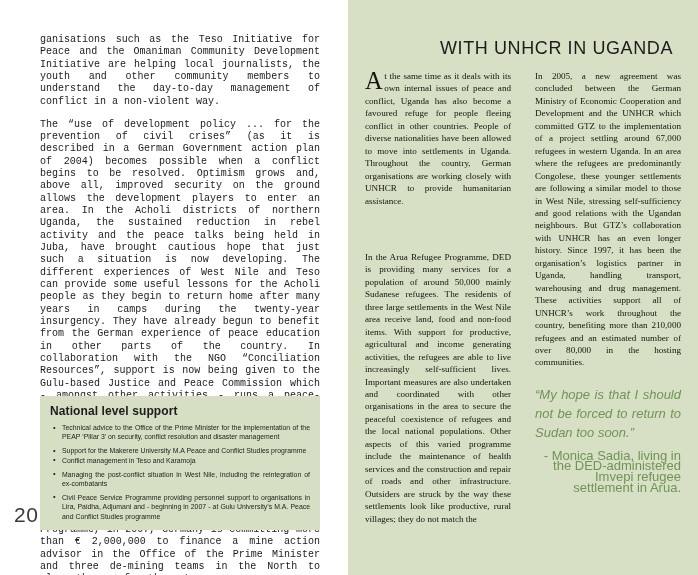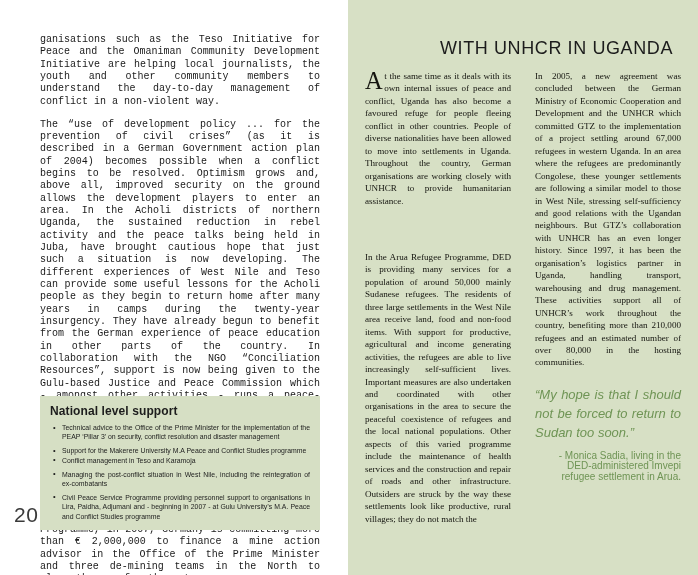--- a/index.html
+++ b/index.html
@@ -157,21 +157,21 @@
     font-family: "Liberation Sans", sans-serif;
     font-style: italic;
     font-size: 13px;
     line-height: 19px;
     color: #6f9455;
     text-align: justify;
     margin: 0;
   }
   .pq-attrib {
     font-family: "Liberation Sans", sans-serif;
-    font-size: 10px;
+    font-size: 13px;
     line-height: 10.6px;
     color: #6f9455;
     text-align: right;
     margin: 9px 0 0 0;
   }
 </style>
 </head>
 <body>
 
 <div class="spread">

